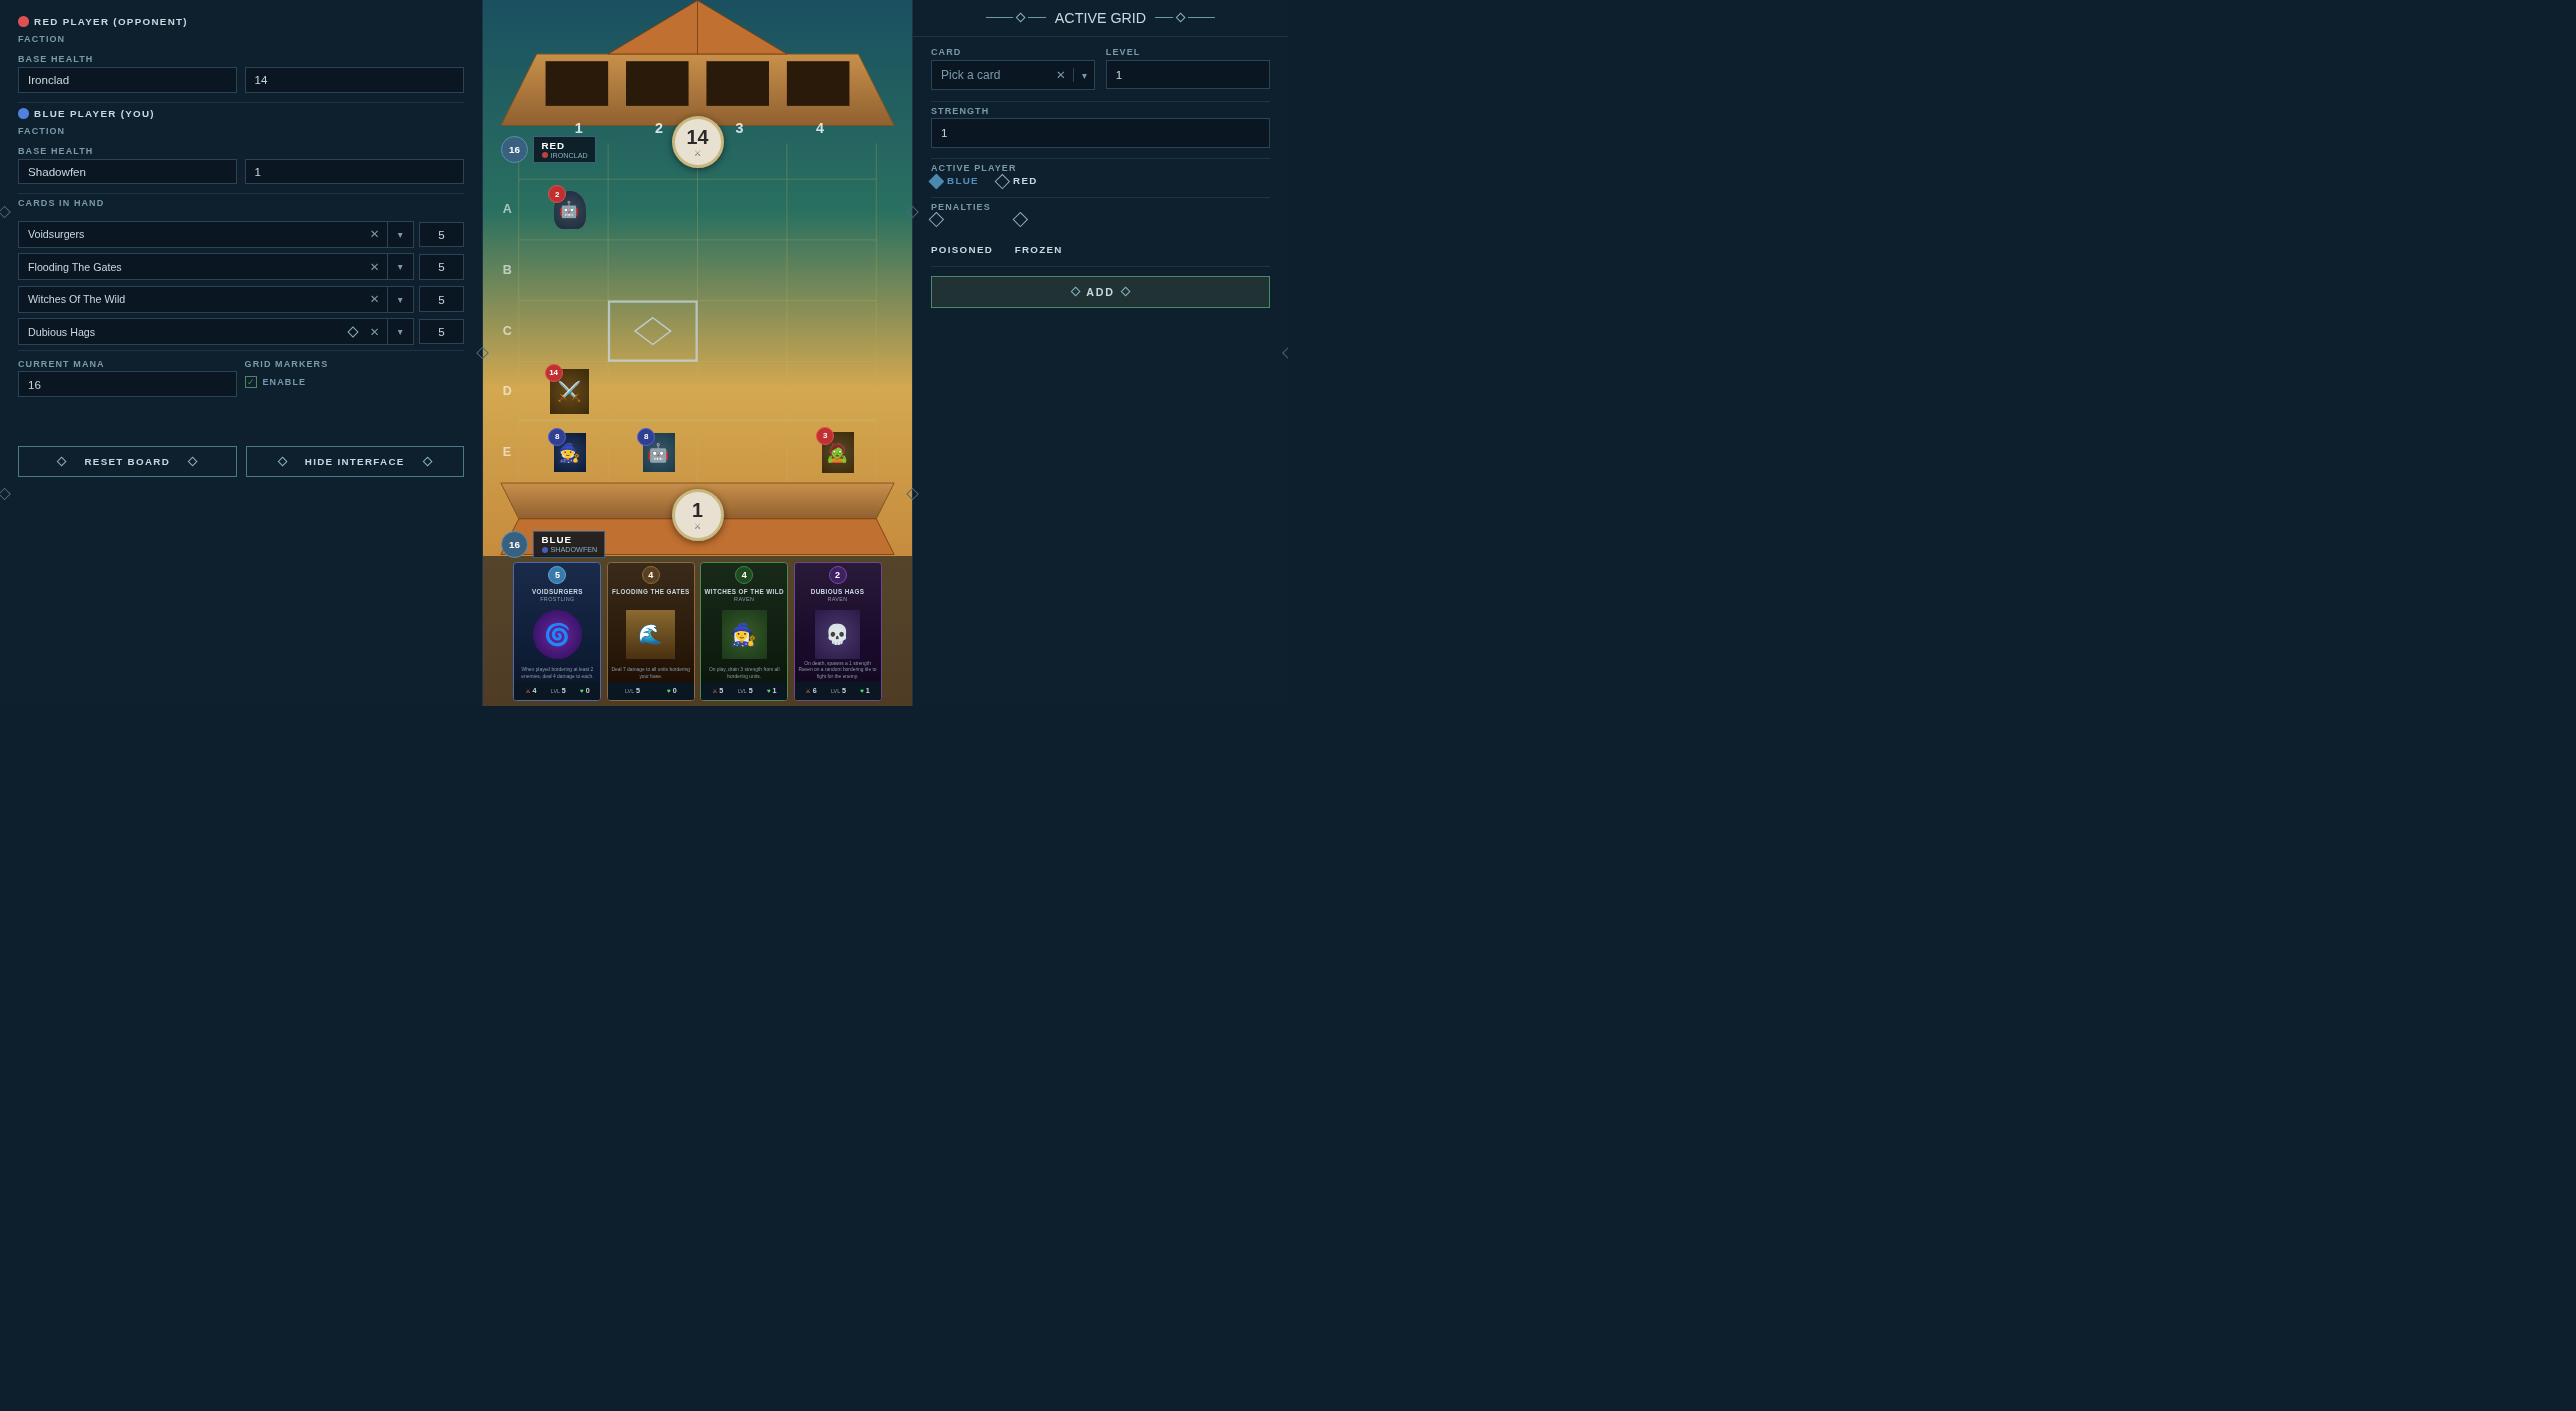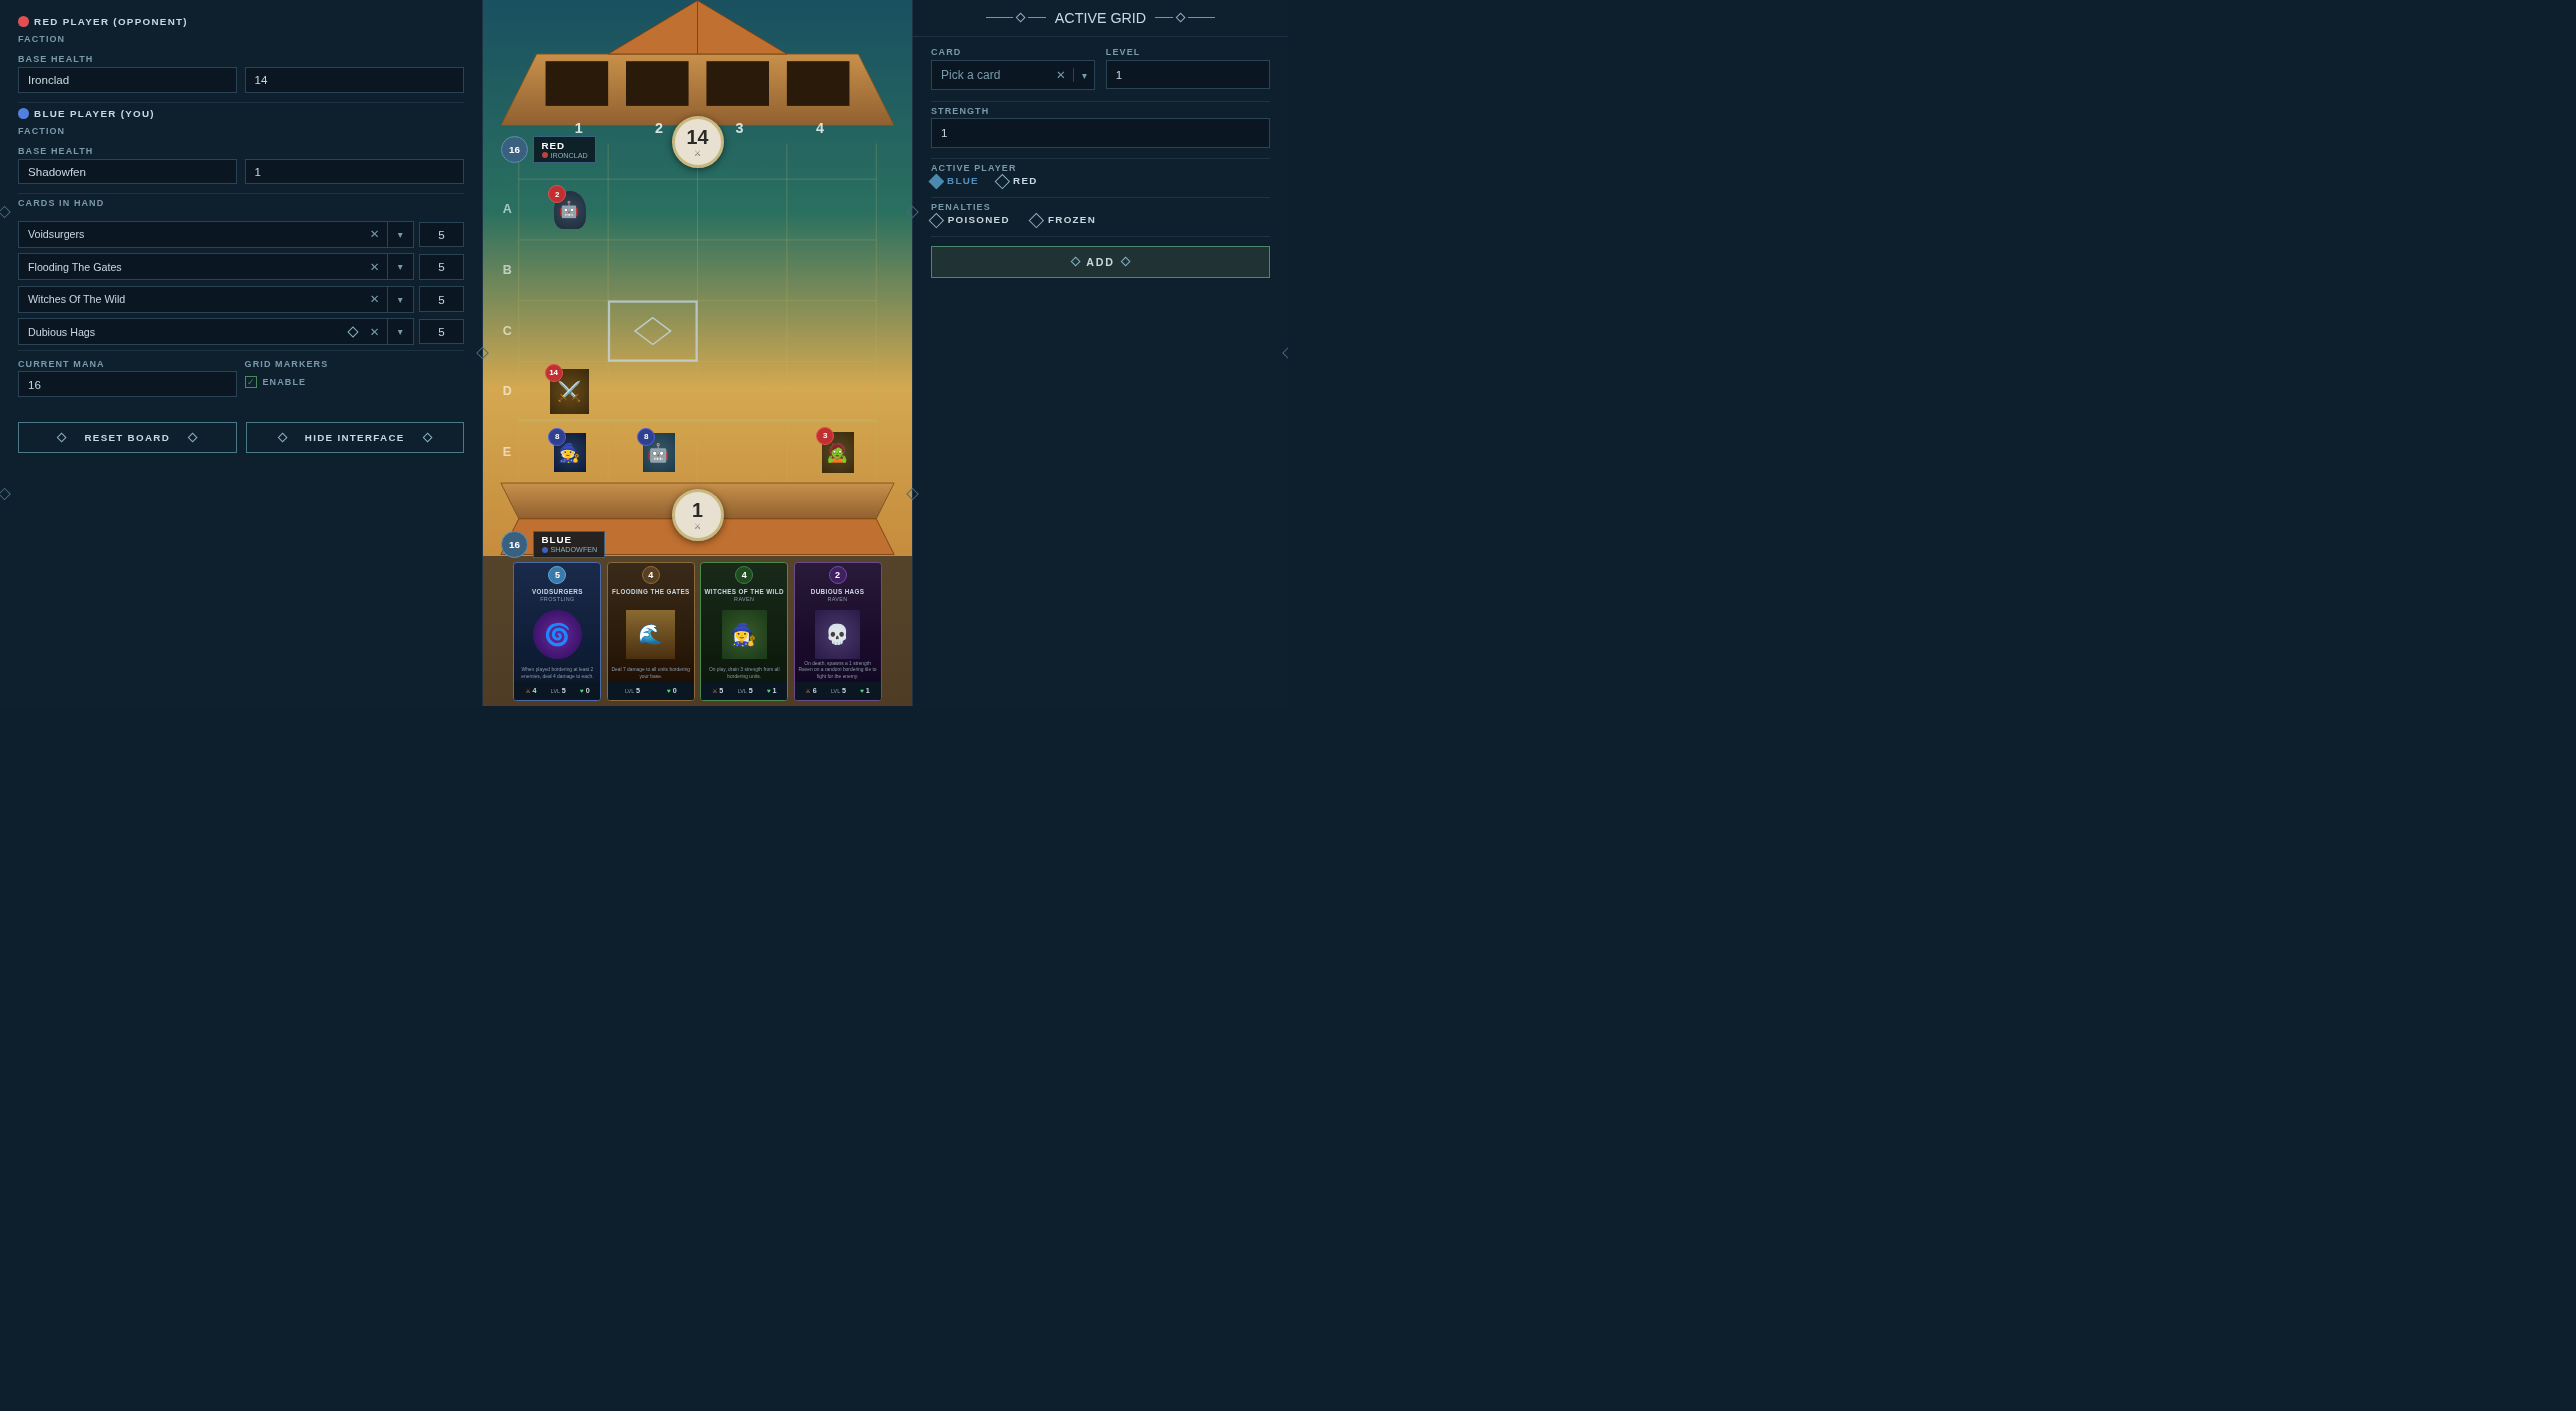--- a/index.html
+++ b/index.html
@@ -198,20 +198,21 @@
       font-size: 9.8px;
       font-weight: 700;
       letter-spacing: 1.3px;
       text-transform: uppercase;
       padding: 9px 2px;
       cursor: pointer;
       display: flex;
       align-items: center;
       justify-content: center;
       gap: 19px;
+      margin-top: 24px;
     }
 
     
     #center-panel {
       position: absolute;
       left: 483px;
       top: 0;
       width: 429px;
       height: 706px;
       overflow: hidden;
@@ -443,23 +444,24 @@
     }
 
     .penalties-row {
       display: flex;
       gap: 21.5px;
       align-items: center;
     }
 
     .penalty-item {
       display: flex;
-      align-items: flex-end;
-      gap: 6px;
+      align-items: flex-start;
+      gap: 19px;
       cursor: pointer;
+      flex-direction: column;
     }
 
     .penalty-label {
       font-size: 9.8px;
       font-weight: 700;
       letter-spacing: 1.3px;
       text-transform: uppercase;
       color: #c8d8e0;
     }
 

